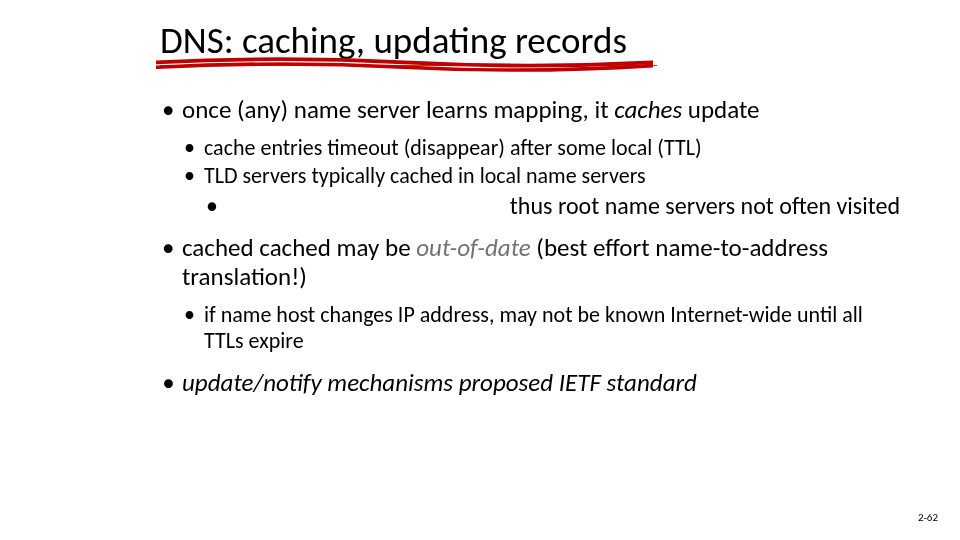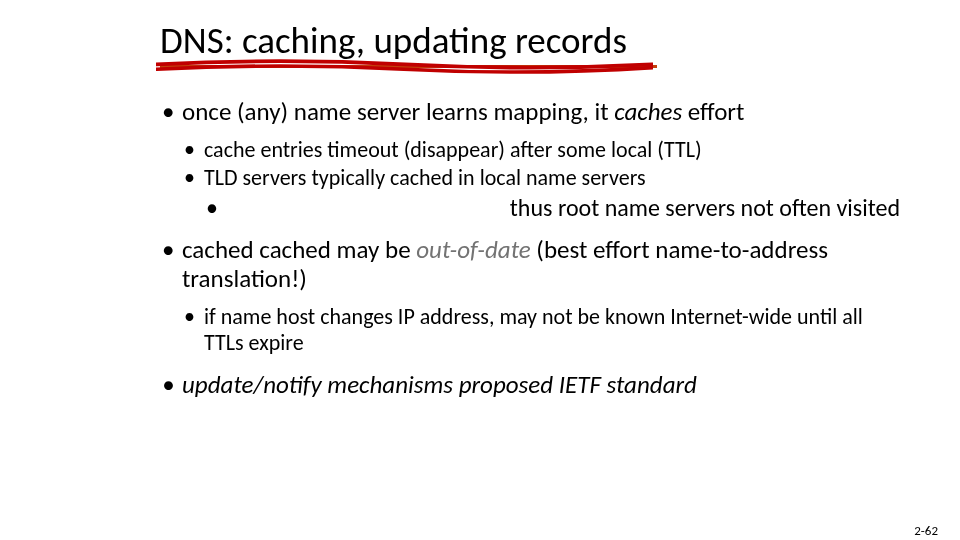--- a/index.html
+++ b/index.html
@@ -22,21 +22,21 @@
   }
   .title-wrap {
     display: inline-block;
     position: relative;
   }
   h1.title {
     margin: 0;
     font-weight: 400;
     font-size: 37px;
     letter-spacing: 0px;
-    border-bottom: 3px solid #c2410c;
+    border-bottom: 1px solid #c2410c;
     padding-bottom: 2px;
     padding-right: 30px;
   }
   .underline-red {
     position: absolute;
     left: -4px;
     right: 22px;
     bottom: -6px;
     pointer-events: none;
   }
@@ -81,40 +81,40 @@
     left: 2px;
     top: 0;
   }
   .tight { margin-top: 2px; }
   .tight2 { margin-top: 10px; }
   .em-i { font-style: italic; }
   .em-r { font-style: italic; color: #737373; }
   .pagenum {
     position: absolute;
     right: 22px;
-    bottom: 2px;
-    font-size: 13px;
+    bottom: 16px;
+    font-size: 11px;
   }
 </style>
 </head>
 <body>
 
 <div class="slide">
 
   <div class="title-wrap">
     <h1 class="title">DNS: caching, updating records</h1>
     <svg class="underline-red" height="16" width="100%" preserveAspectRatio="none" viewBox="0 0 100 10">
       <path d="M0 4 Q 25 0, 50 4 T 100 4" stroke="#c00000" stroke-width="2.4" fill="none" stroke-linecap="round"></path>
       <path d="M0 7 Q 25 3, 50 7 T 100 6" stroke="#c00000" stroke-width="2.2" fill="none" stroke-linecap="round"></path>
     </svg>
   </div>
 
   <ul style="margin-top:30px;">
     <li class="l1">
-      <span>once (any) name server learns mapping, it </span><span class="em-i">caches</span><span> effort</span>
+      <span>once (any) name server learns mapping, it </span><span class="em-i">caches</span><span> update</span>
     </li>
     <li class="l2 tight2"><span>cache entries timeout (disappear) after some local (TTL)</span></li>
     <li class="l2 tight"><span>TLD servers typically cached in local name servers</span></li>
     <li class="l3 tight"><span>thus root name servers not often visited</span></li>
 
     <li class="l1" style="margin-top:14px;">
       <span>cached cached may be </span><span class="em-r">out-of-date</span><span> (best effort name-to-address translation!)</span>
     </li>
     <li class="l2 tight2"><span>if name host changes IP address, may not be known Internet-wide until all TTLs expire</span></li>
 

